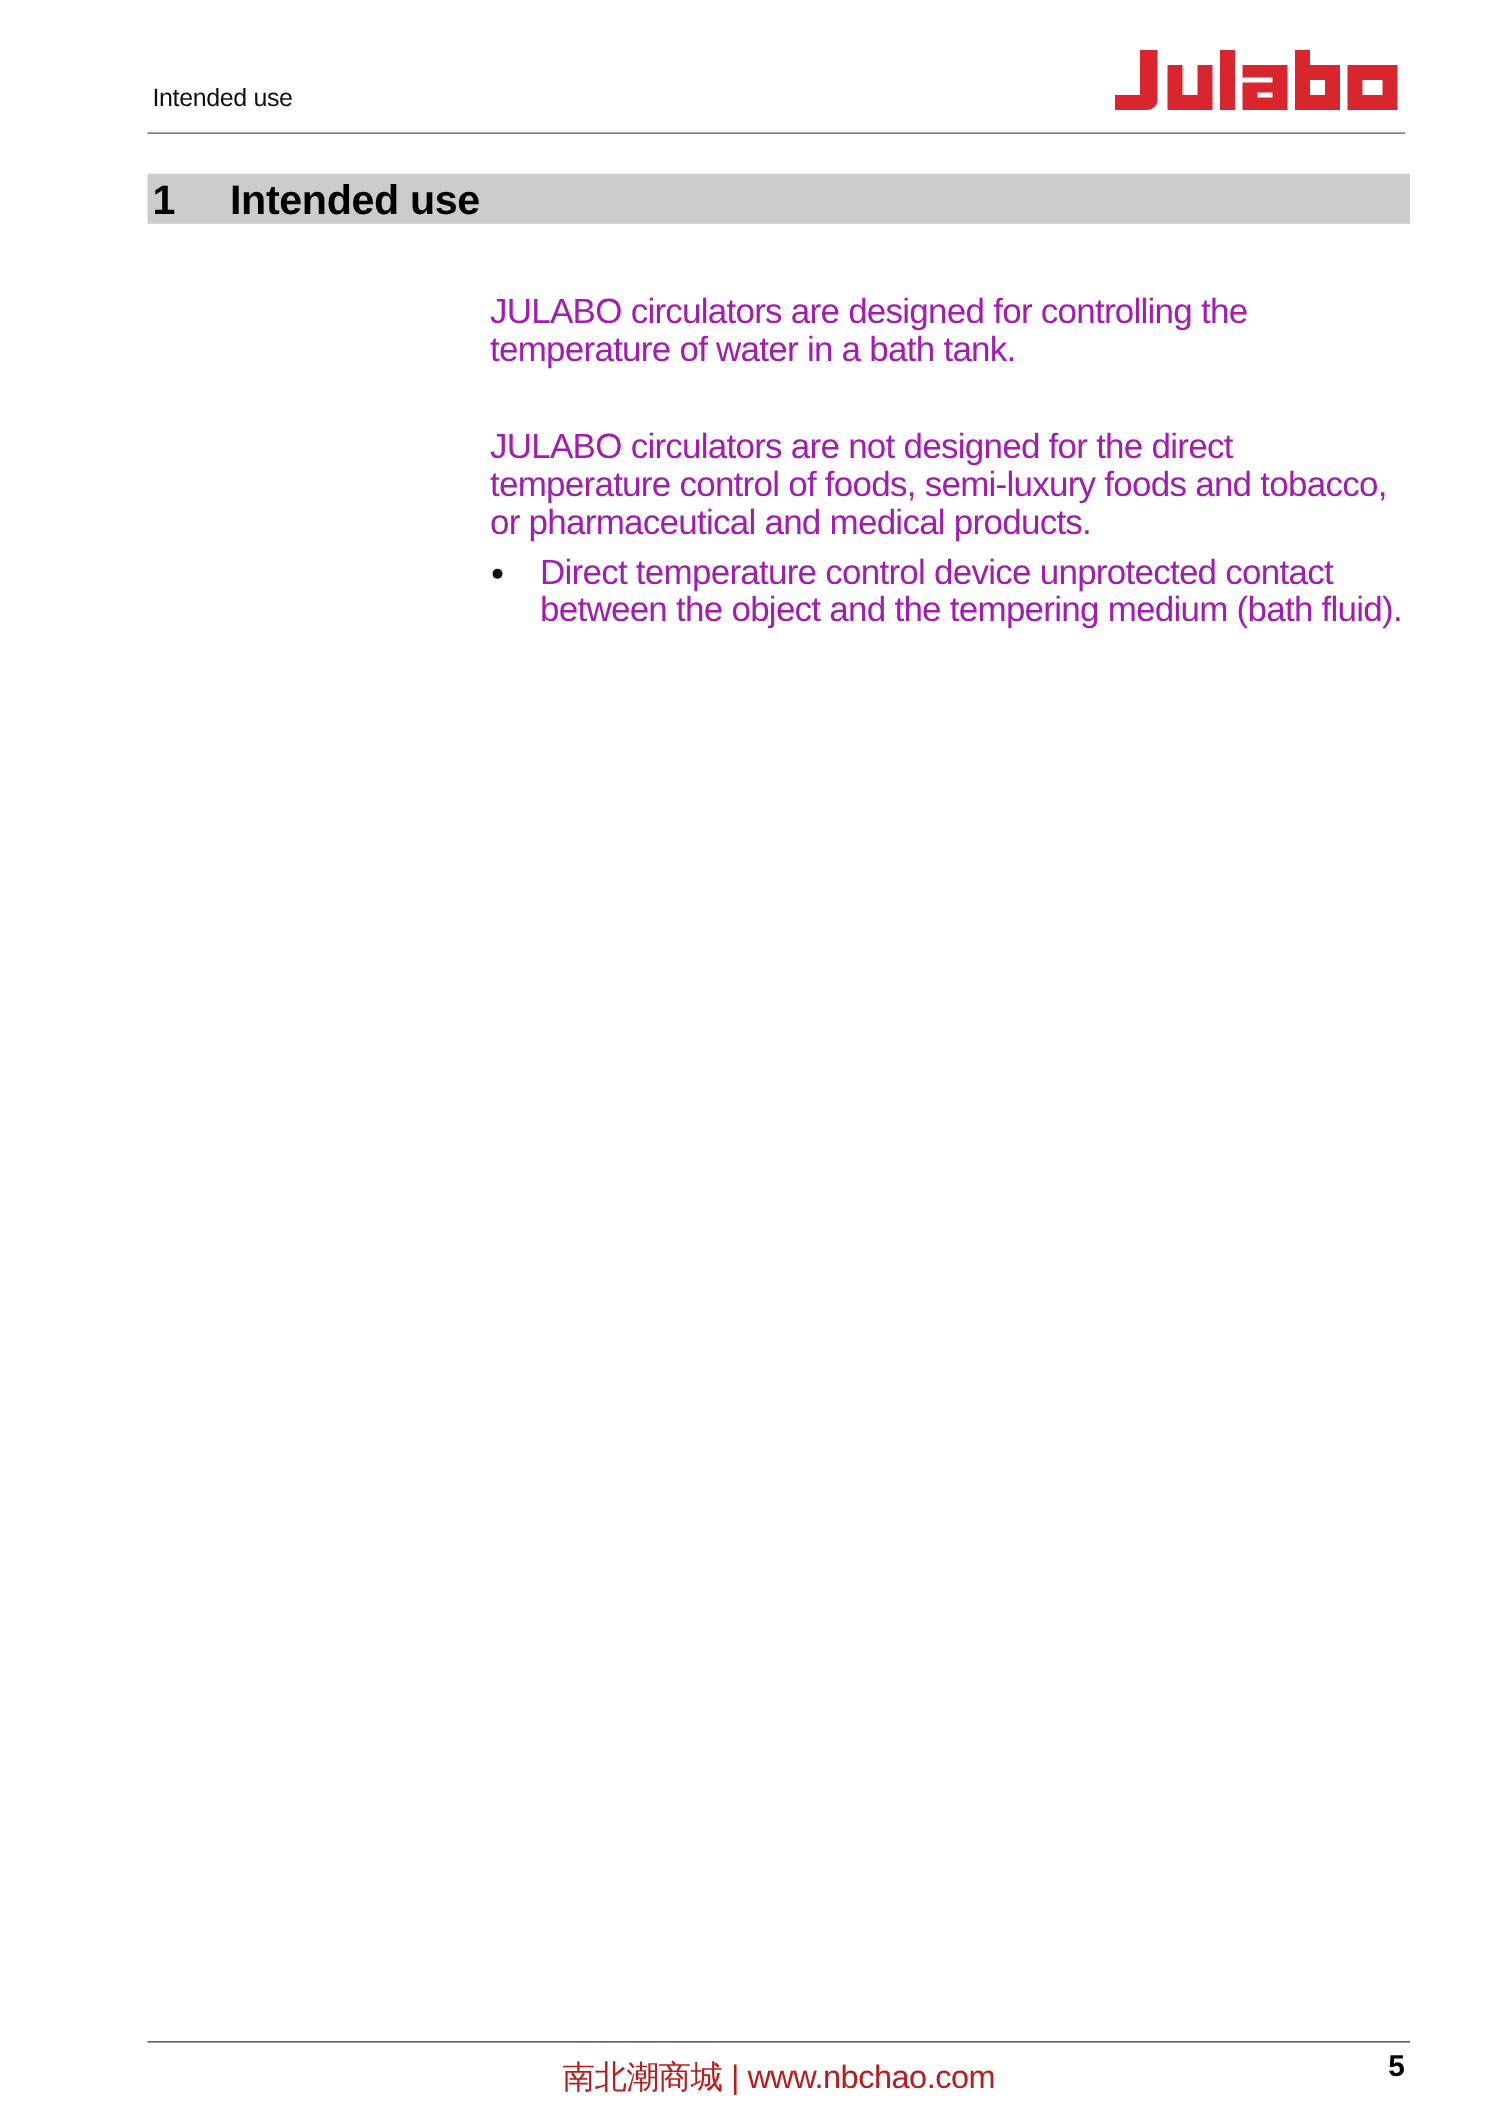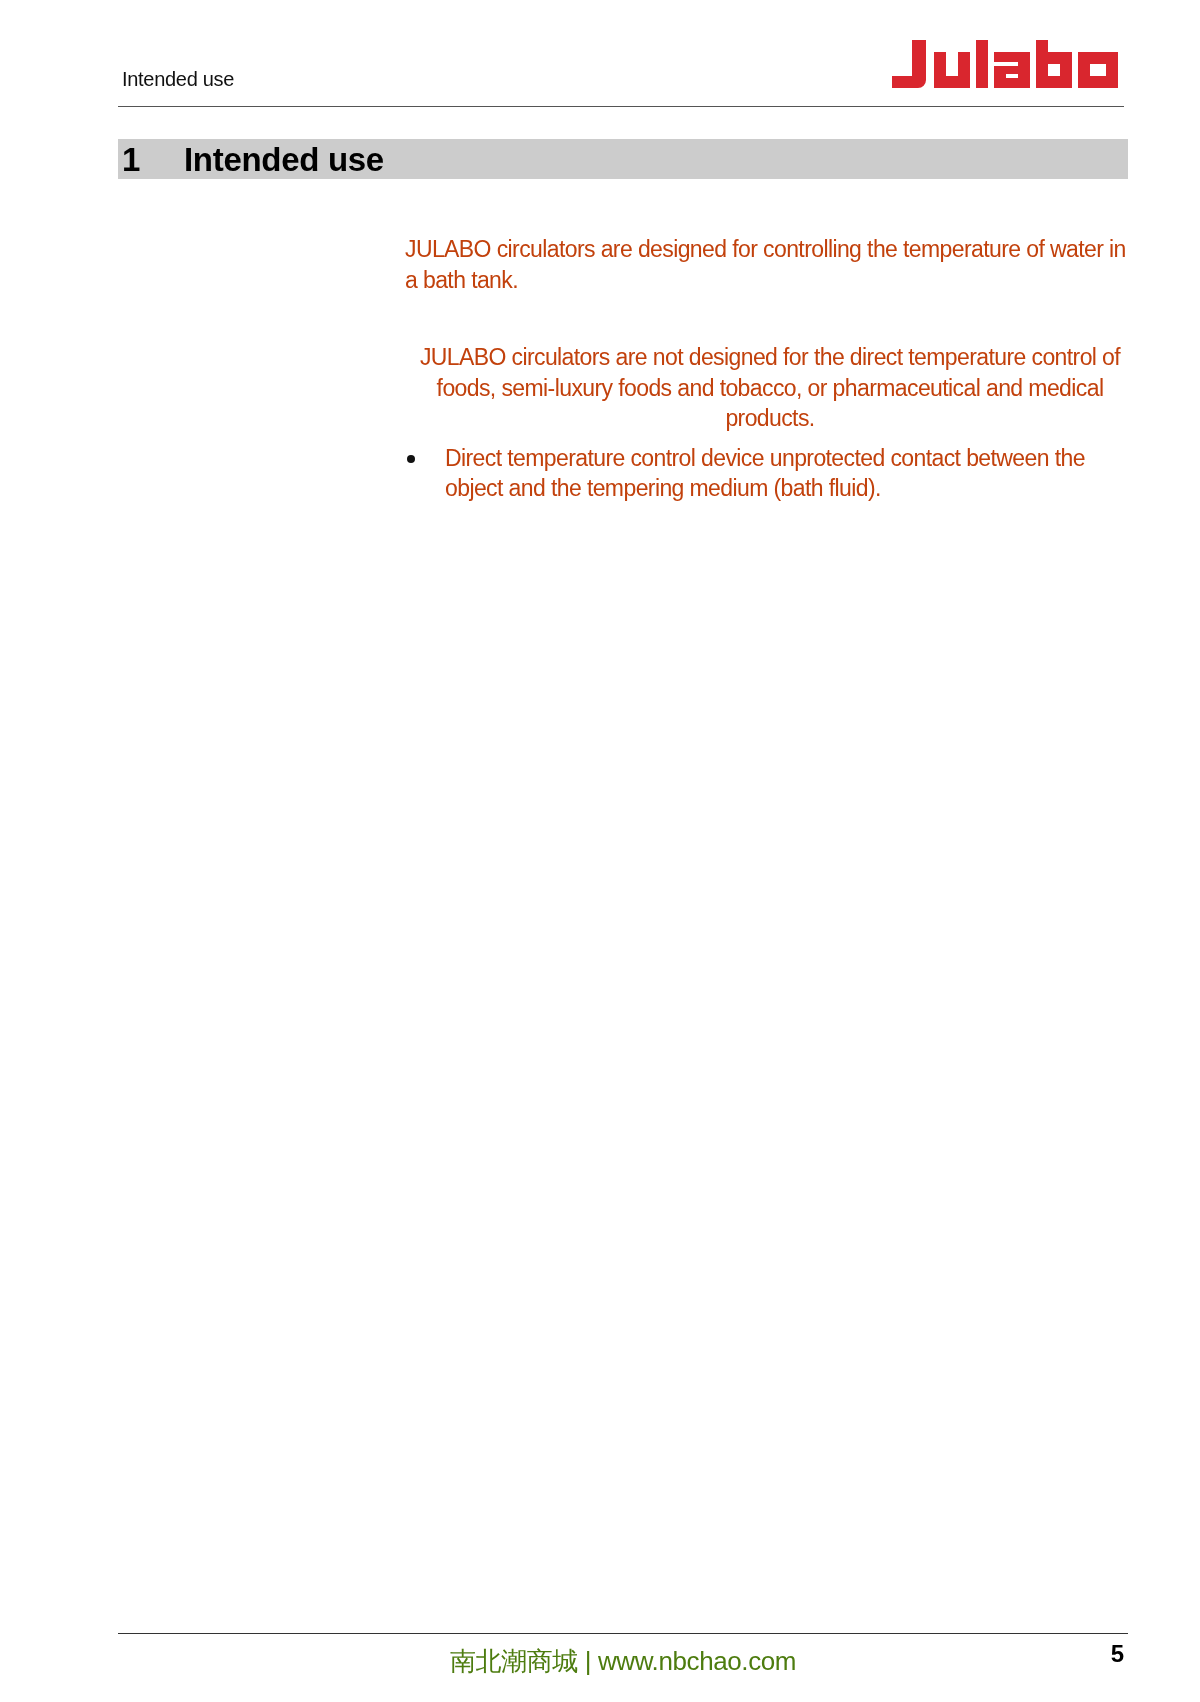--- a/index.html
+++ b/index.html
@@ -58,33 +58,33 @@
       position: absolute;
       left: 66px;
       top: 2px;
       font-size: 33px;
       font-weight: bold;
       color: #000;
       letter-spacing: -0.3px;
     }
     .content {
       position: absolute;
-      left: 405px;
+      left: 392px;
       top: 234px;
       width: 730px;
-      font-size: 23px;
+      font-size: 28px;
       line-height: 30.5px;
       letter-spacing: -0.6px;
-      color: #c2410c;
+      color: #a21caf;
     }
     .content p {
       margin: 0;
     }
     .para-1 { margin-bottom: 47px !important; }
-    .para-2 { margin-bottom: 9px !important; text-align: center; }
+    .para-2 { margin-bottom: 9px !important; }
     .bullet-list {
       list-style: none;
       margin: 0;
       padding: 0;
     }
     .bullet-item {
       position: relative;
       padding-left: 40px;
       margin-bottom: 10px;
     }
@@ -105,21 +105,21 @@
       border-top: 1.5px solid #333333;
       height: 60px;
     }
     .footer-center {
       position: absolute;
       left: 0;
       right: 0;
       top: 10px;
       text-align: center;
       font-size: 26px;
-      color: #4d7c0f;
+      color: #b91c1c;
       letter-spacing: -0.4px;
     }
     .page-number {
       position: absolute;
       right: 4px;
       top: 6px;
       font-size: 24px;
       font-weight: bold;
       color: #000;
     }

